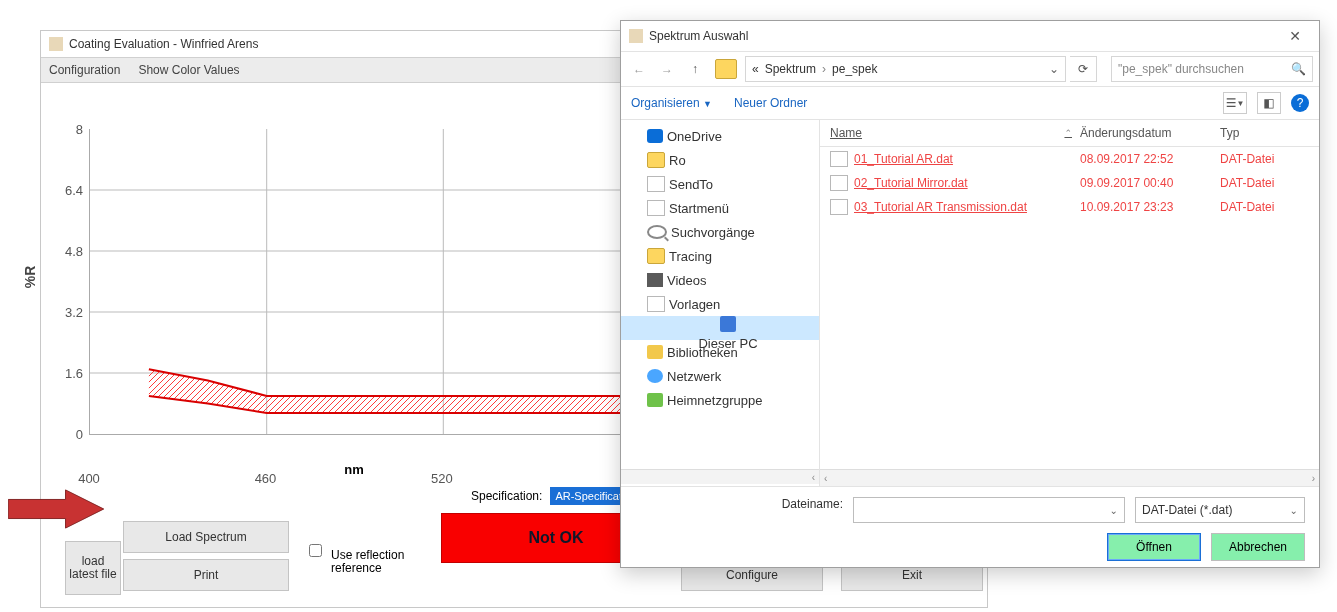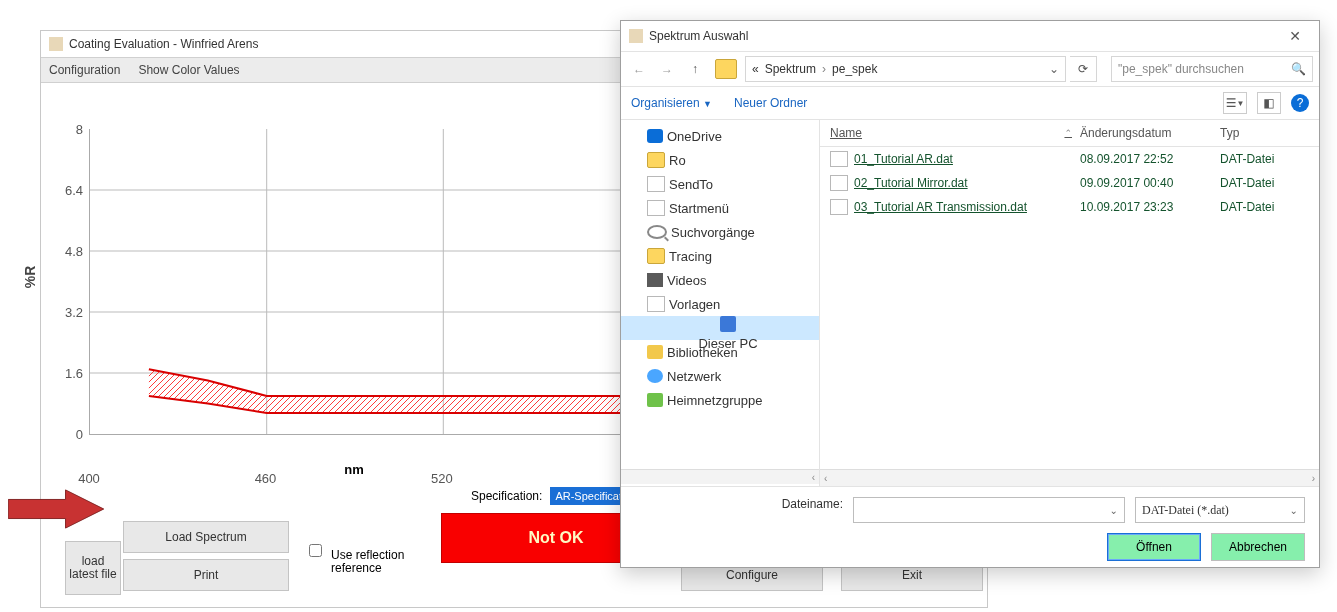--- a/index.html
+++ b/index.html
@@ -134,21 +134,21 @@
     justify-content: center;
     cursor: default;
   }
   .btn-load-latest { position:absolute; left:24px; top:510px; width:50px; height:48px; padding:2px; text-align:center; line-height:1.1;}
   .btn-load-spectrum { position:absolute; left:82px; top:490px; width:164px; height:30px;}
   .btn-print { position:absolute; left:82px; top:528px; width:164px; height:30px;}
   .chk-row { position:absolute; left:264px; top:495px; display:flex; align-items:center; gap:6px; font-size:12px;}
   .chk-row input { width:13px; height:13px; }
   .status-box {
     position:absolute; left:400px; top:482px; width:228px; height:48px;
-    background:#f90000; color:#fef9c3; font-weight:bold; font-size:16px;
+    background:#f90000; color:#0f172a; font-weight:bold; font-size:16px;
     display:flex; align-items:center; justify-content:center;
     border:1px solid #c20000;
   }
   .btn-configure { position:absolute; left:640px; top:528px; width:140px; height:30px;}
   .btn-exit { position:absolute; left:800px; top:528px; width:140px; height:30px;}
 
   
   .dialog {
     position: absolute;
     left: 620px; top: 20px;
@@ -205,33 +205,33 @@
   .ico-net { background:#4aa6ff; border-radius:50%;}
   .ico-lib { background:#f2c84b; border-radius:2px;}
   .ico-home { background:#6fc24a; border-radius:2px;}
   .tree-scroll-hint{ position:absolute; bottom:2px; left:0; right:0; height:14px; background:#f3f3f3; border-top:1px solid #ddd; display:flex; justify-content:flex-end; align-items:center; padding:0 4px; color:#888; font-size:10px;}
   .dlg-list { flex:1; position:relative;}
   .list-header { height:26px; display:flex; align-items:center; font-size:12px; color:#555; border-bottom:1px solid #e3e3e3;}
   .col-name { width:250px; padding-left:10px; display:flex; align-items:center; gap:6px;text-decoration:underline;}
   .col-date { width:140px;}
   .col-type { flex:1;}
   .sort-caret{ font-size:9px; color:#888; margin-left:auto; margin-right:8px;}
-  .list-row { height:24px; display:flex; align-items:center; font-size:12px; color:#14532d;}
+  .list-row { height:24px; display:flex; align-items:center; font-size:12px; color:#ef4444;}
   .list-row .col-name{ display:flex; align-items:center; gap:6px;}
   .dlg-list .hscroll{ position:absolute; bottom:0; left:0; right:0; height:16px; background:#f3f3f3; border-top:1px solid #ddd; display:flex; justify-content:space-between; align-items:center; padding:0 4px; color:#888; font-size:10px;}
   .dlg-footer {
     border-top:1px solid #e3e3e3; padding:10px 14px;
     display:flex; flex-direction:column; gap:10px;
   }
   .footer-row { display:flex; align-items:flex-start; gap:10px; justify-content:flex-end;}
   .footer-row .lbl { color:#333; font-size:12px;}
   .combo { height:24px; border:1px solid #bdbdbd; background:#fff; display:flex; align-items:center; padding:0 6px; font-size:12px; color:#333; justify-content:space-between;}
   .combo .caret{ color:#666; font-size:10px;}
   .fname { width:258px;}
-  .ftype { width:156px;font-family:Liberation Serif, serif;}
+  .ftype { width:156px;}
   .dlg-btn { width:92px; height:26px; border:1px solid #bdbdbd; background:#86efac; display:flex; align-items:center; justify-content:center; font-size:12px;}
   .dlg-btn.primary{ border:1px solid #1a6fd6; box-shadow: inset 0 0 0 1px #6aa9f8;}
   
   .big-arrow {
     position:absolute; width:96px; height:42px;
   }
   .big-arrow svg{ width:100%; height:100%;}
 </style>
 </head>
 <body>

